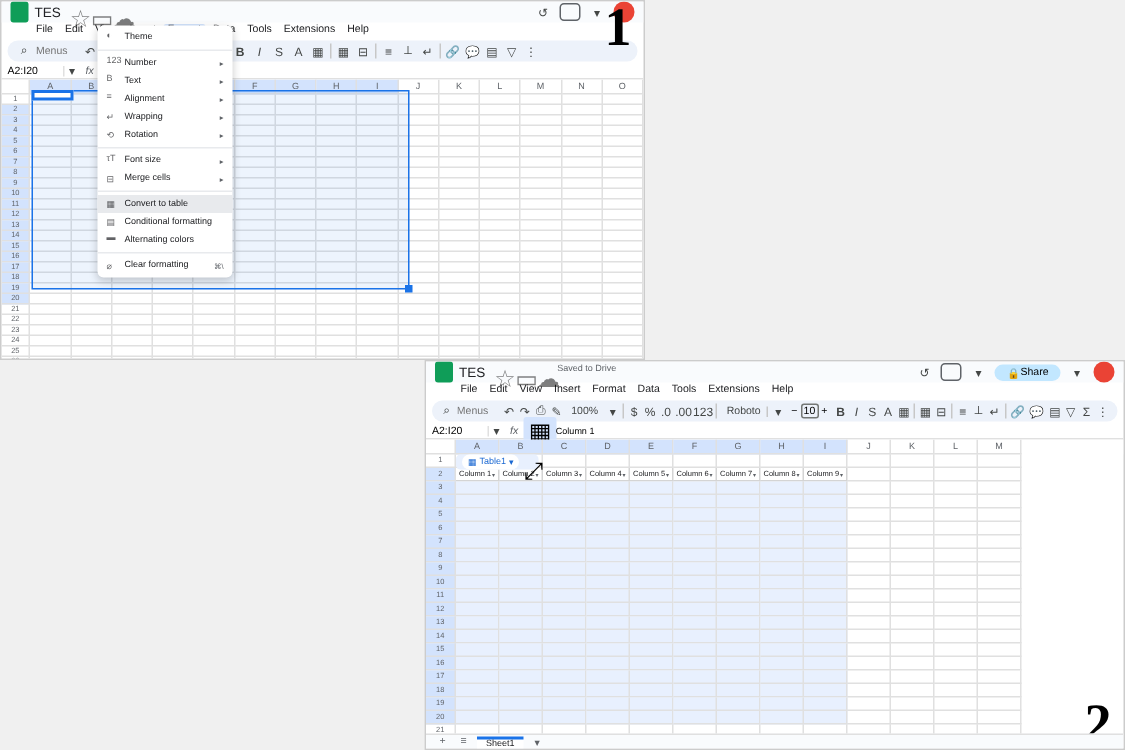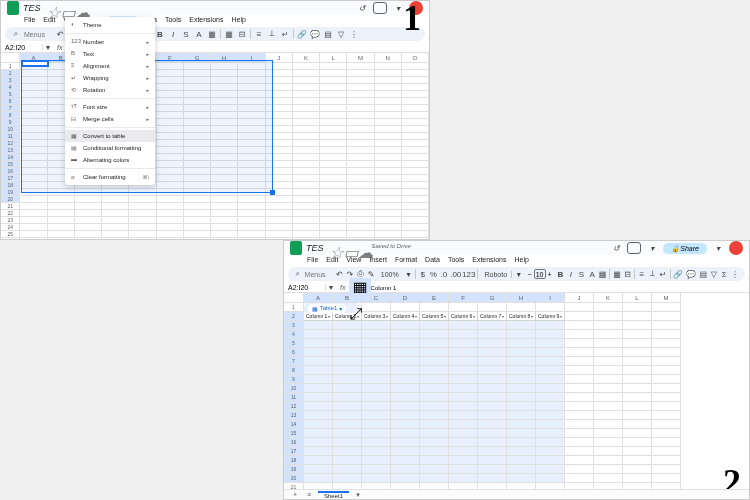--- a/index.html
+++ b/index.html
@@ -2,21 +2,21 @@
 <html><head>
 <meta charset="utf-8">
 <style>
   * { box-sizing: border-box; margin: 0; padding: 0; }
   body { font-family: Arial, sans-serif; background: #f0f0f0; width: 750px; height: 500px; position: relative; }
   
   .window { position: absolute; background: #fff; border: 1px solid #ccc; overflow: hidden; }
   .win1 { left: 0; top: 0; width: 430px; height: 240px; }
   .win2 { left: 283px; top: 240px; width: 467px; height: 260px; }
   
-  .titlebar { display: flex; align-items: center; padding: 2px 6px; height: 14px; background: #f9fbfd; font-style: italic; }
+  .titlebar { display: flex; align-items: center; padding: 2px 6px; height: 14px; background: #f9fbfd; }
   .doc-icon { width: 12px; height: 14px; background: #0f9d58; border-radius: 2px; margin-right: 4px; }
   .doc-title { font-size: 9px; font-weight: 500; color: #202124; }
   .title-icons { display: flex; gap: 4px; margin-left: 6px; }
   .title-icon { width: 10px; height: 10px; opacity: 0.5; }
   .right-icons { margin-left: auto; display: flex; gap: 6px; align-items: center; }
   .meet-icon { width: 14px; height: 12px; border: 1px solid #5f6368; border-radius: 3px; }
   .avatar { width: 14px; height: 14px; border-radius: 50%; background: #ea4335; }
   .share-btn { background: #c2e7ff; border-radius: 10px; padding: 2px 8px; font-size: 7px; display: flex; align-items: center; gap: 3px; }
   .lock-icon { width: 6px; height: 6px; }
   

